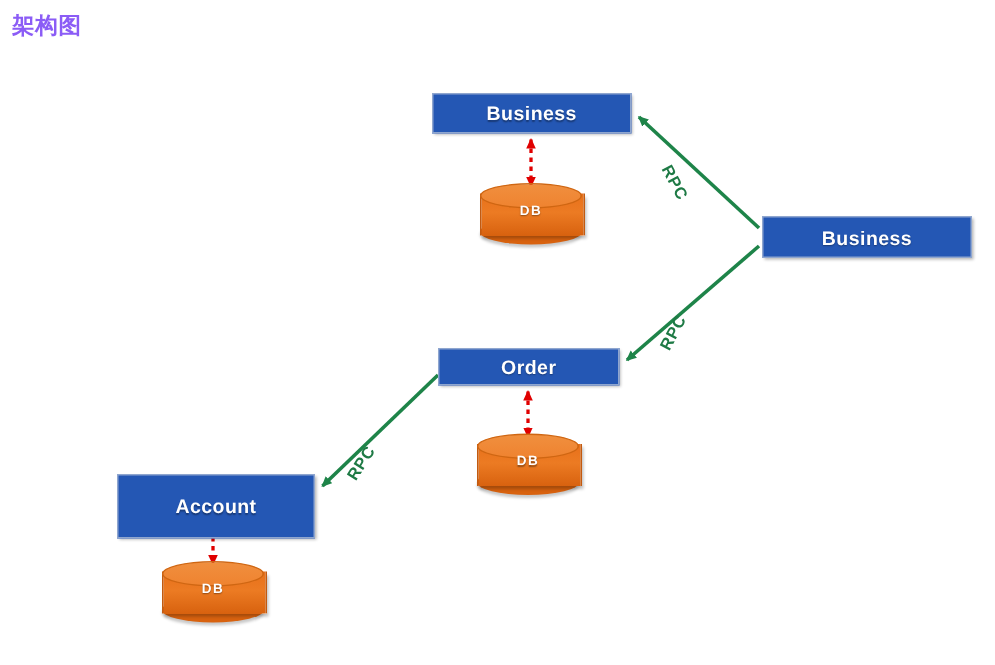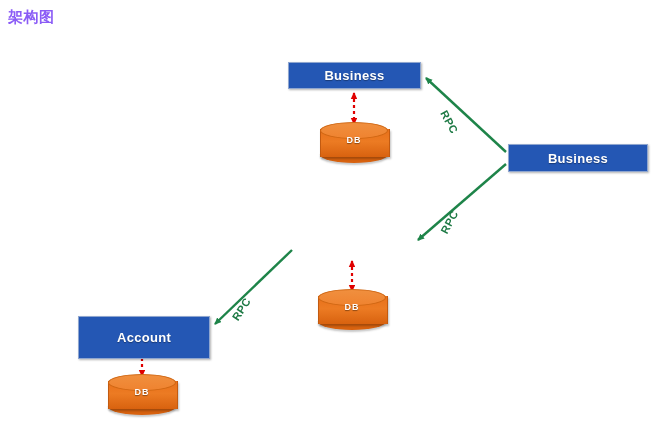--- a/index.html
+++ b/index.html
@@ -170,20 +170,23 @@
   </svg>
 
   <div class="svc-box" id="box-storage">
     <span class="svc-label">Business</span>
   </div>
 
   <div class="svc-box" id="box-business">
     <span class="svc-label">Business</span>
   </div>
 
+  <div class="svc-box" id="box-order">
+    <span class="svc-label">Order</span>
+  </div>
 
   <div class="svc-box" id="box-account">
     <span class="svc-label">Account</span>
   </div>
 
   <div class="db-cyl" id="db-storage">
     <div class="cyl-bottom"></div>
     <div class="cyl-body"></div>
     <div class="cyl-top"></div>
     <div class="cyl-text">DB</div>

